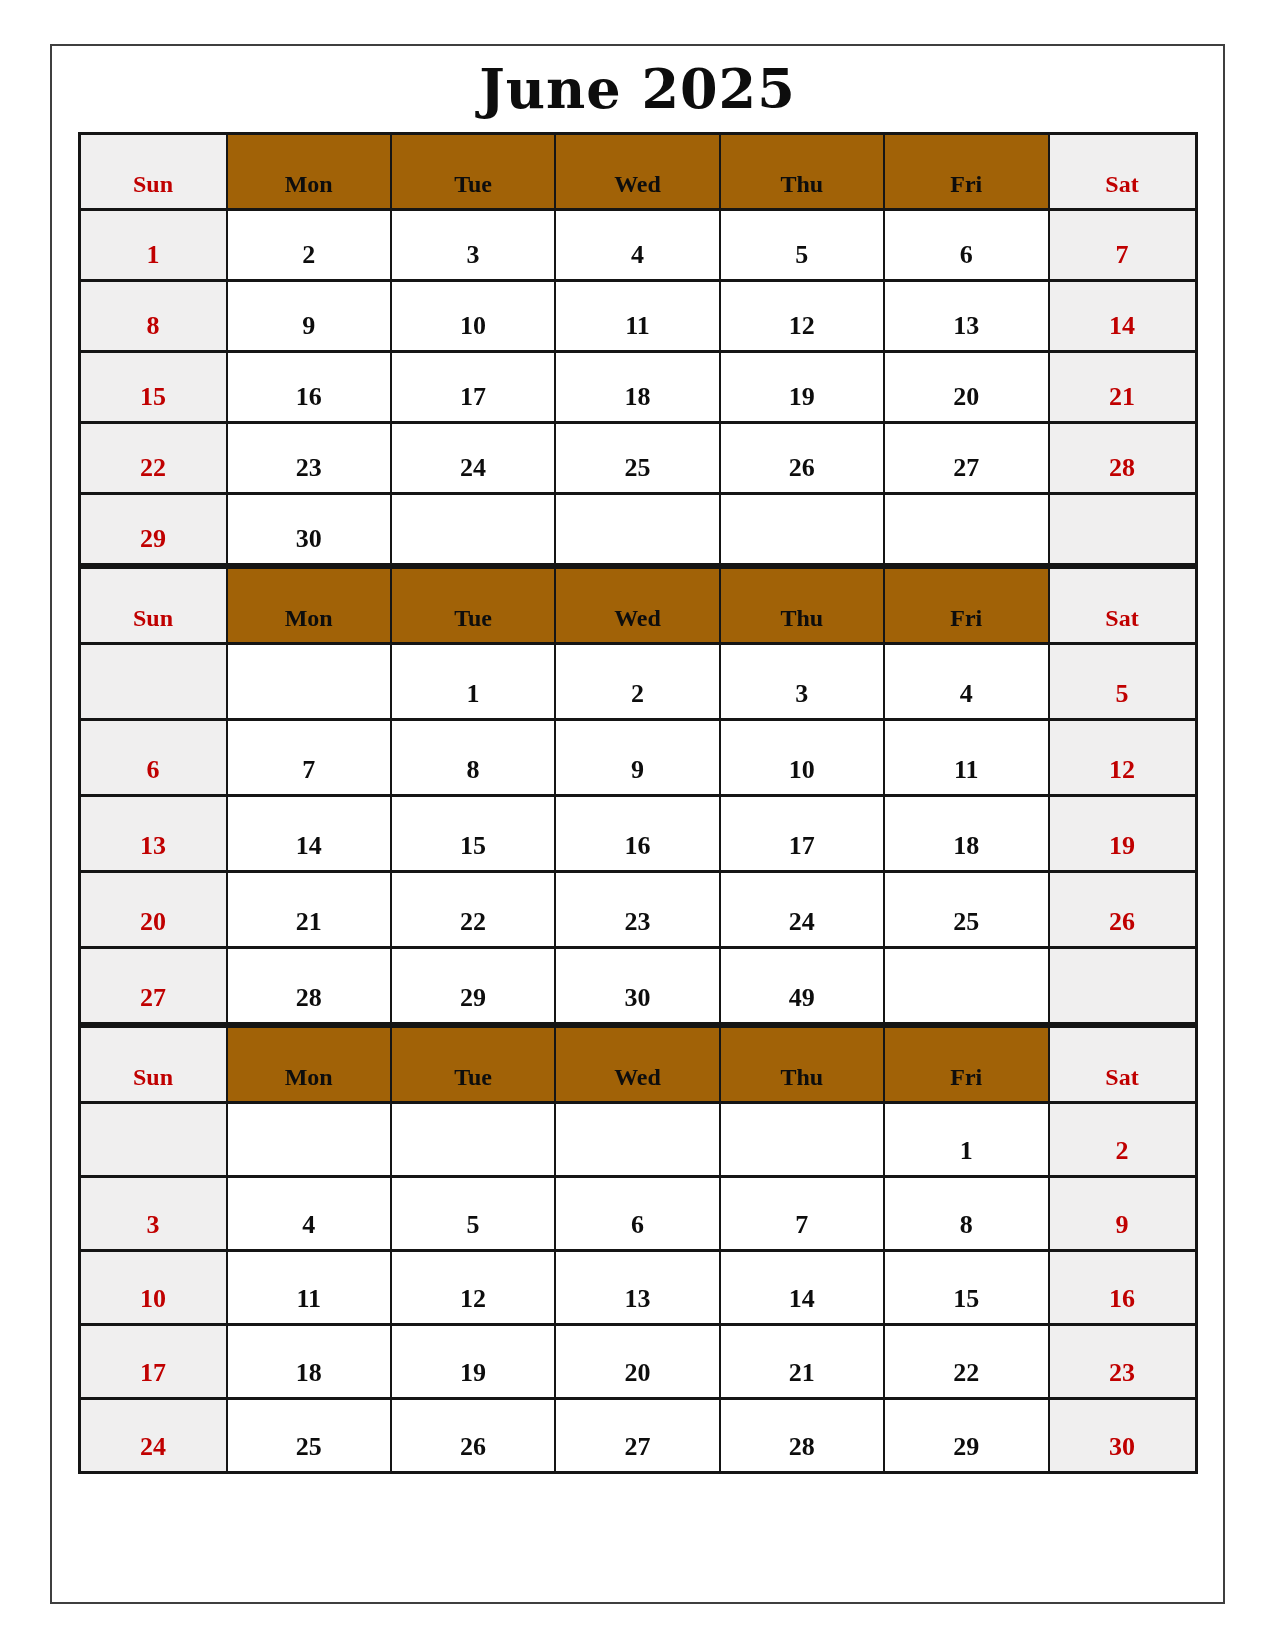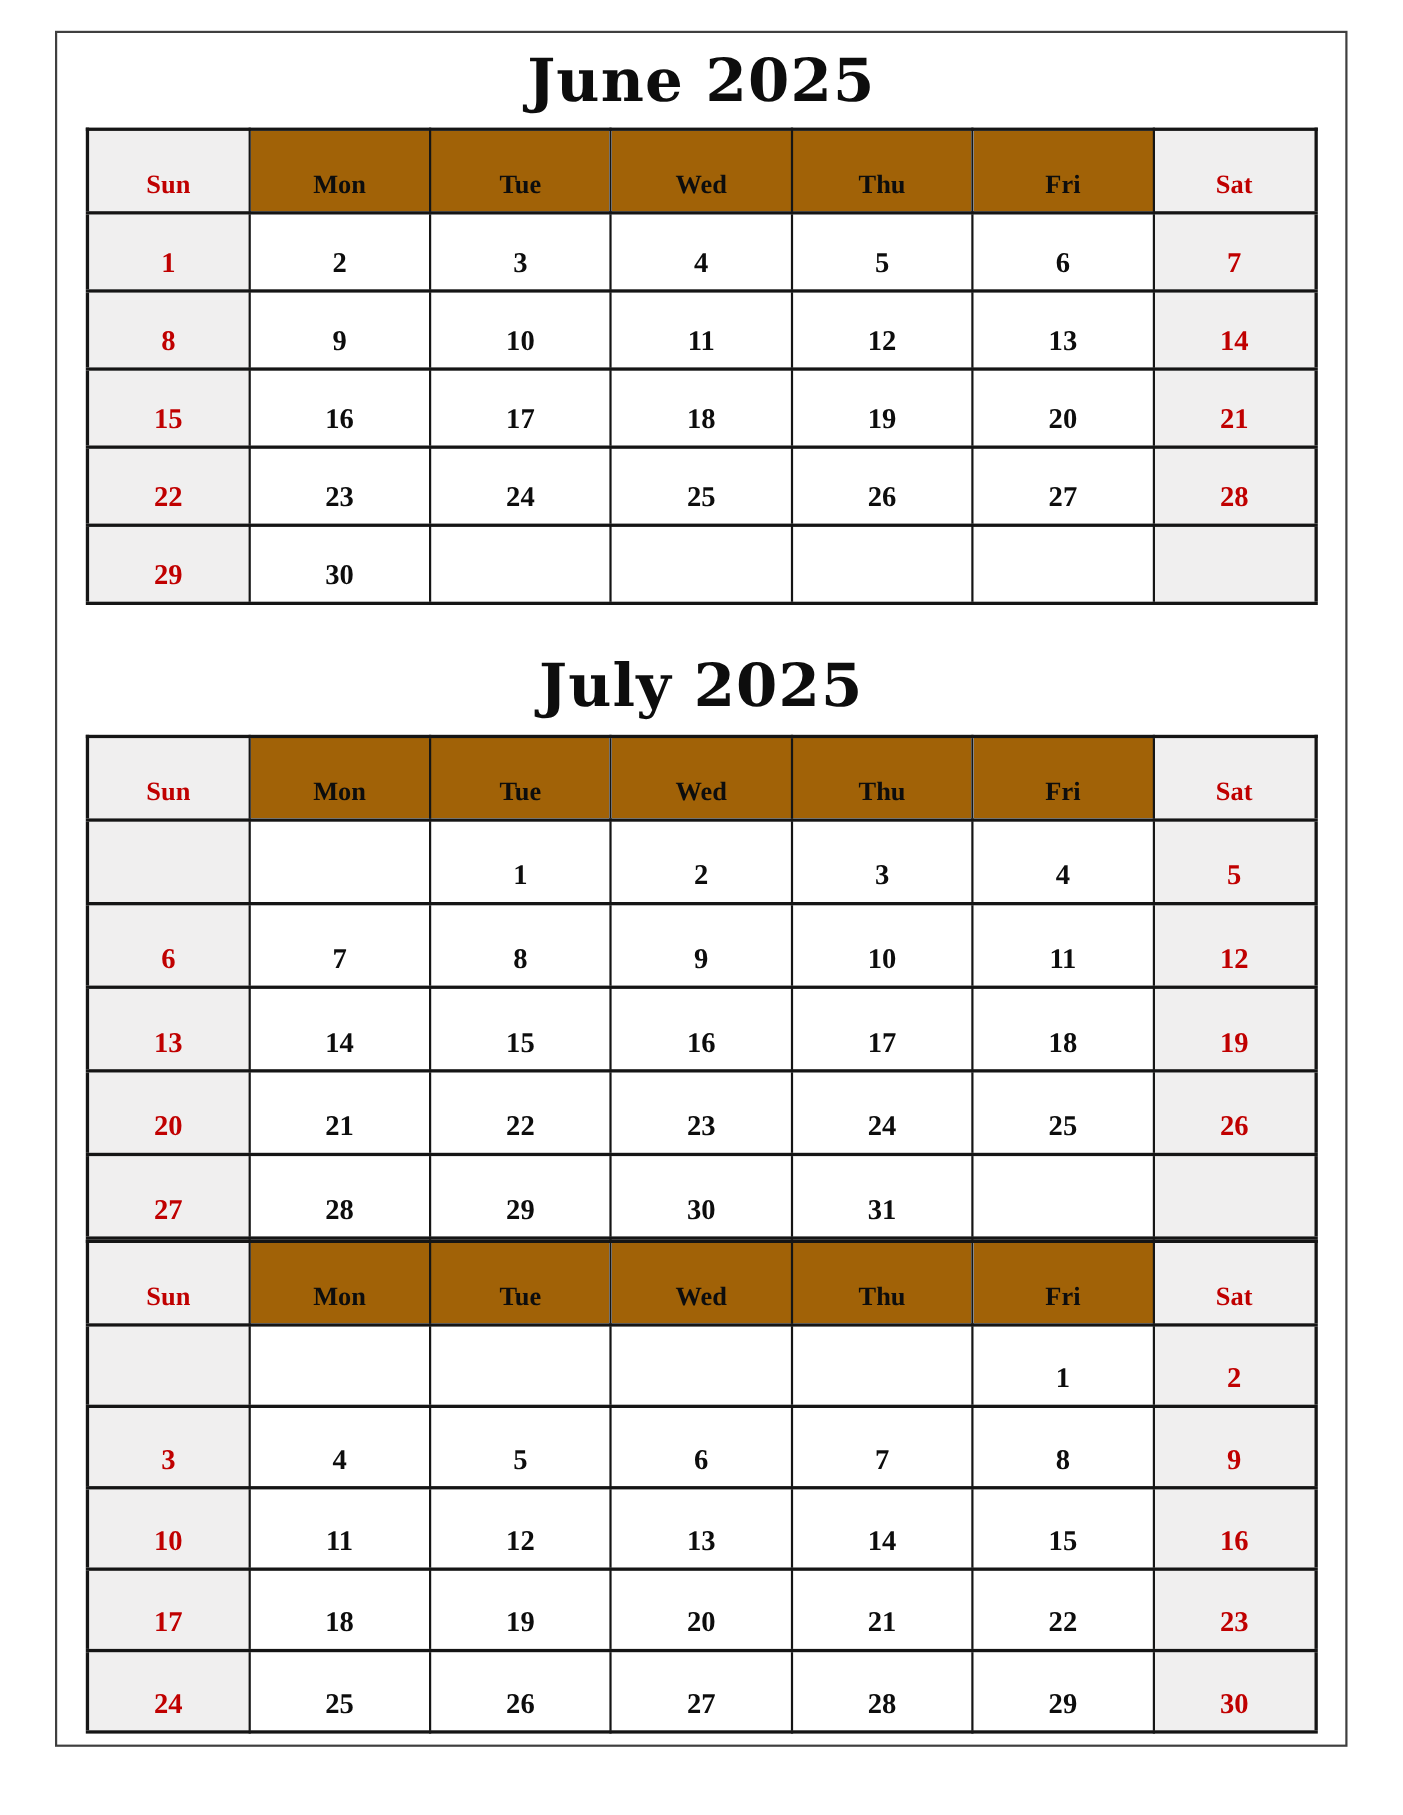--- a/index.html
+++ b/index.html
@@ -6,21 +6,21 @@
     margin: 0;
     padding: 0;
     background: #ffffff;
     width: 1275px;
     height: 1650px;
     overflow: hidden;
     font-family: "Liberation Serif", serif;
   }
   .frame {
     box-sizing: border-box;
-    margin: 28px 50px 0 50px;
+    margin: 44px 50px 0 50px;
     width: 1175px;
     height: 1560px;
     border: 2px solid #3f3f3f;
     background: #ffffff;
   }
   .month-title {
     margin: 0;
     text-align: center;
     font-family: "DejaVu Serif", serif;
     font-weight: 900;
@@ -134,21 +134,20 @@
             <td></td>
             <td></td>
             <td></td>
             <td class="weekend"></td>
           </tr>
         </tbody>
       </table>
   </section>
 
   <section>
-    <h1 class="month-title mt-july">July 2025</h1>
     <table class="cal m1">
         <thead>
           <tr>
             <th class="weekend">Sun</th>
             <th>Mon</th>
             <th>Tue</th>
             <th>Wed</th>
             <th>Thu</th>
             <th>Fri</th>
             <th class="weekend">Sat</th>
@@ -189,21 +188,21 @@
             <td>23</td>
             <td>24</td>
             <td>25</td>
             <td class="weekend">26</td>
           </tr>
           <tr>
             <td class="weekend">27</td>
             <td>28</td>
             <td>29</td>
             <td>30</td>
-            <td>31</td>
+            <td>49</td>
             <td></td>
             <td class="weekend"></td>
           </tr>
         </tbody>
       </table>
   </section>
 
   <section>
     <table class="cal m2">
         <thead>

